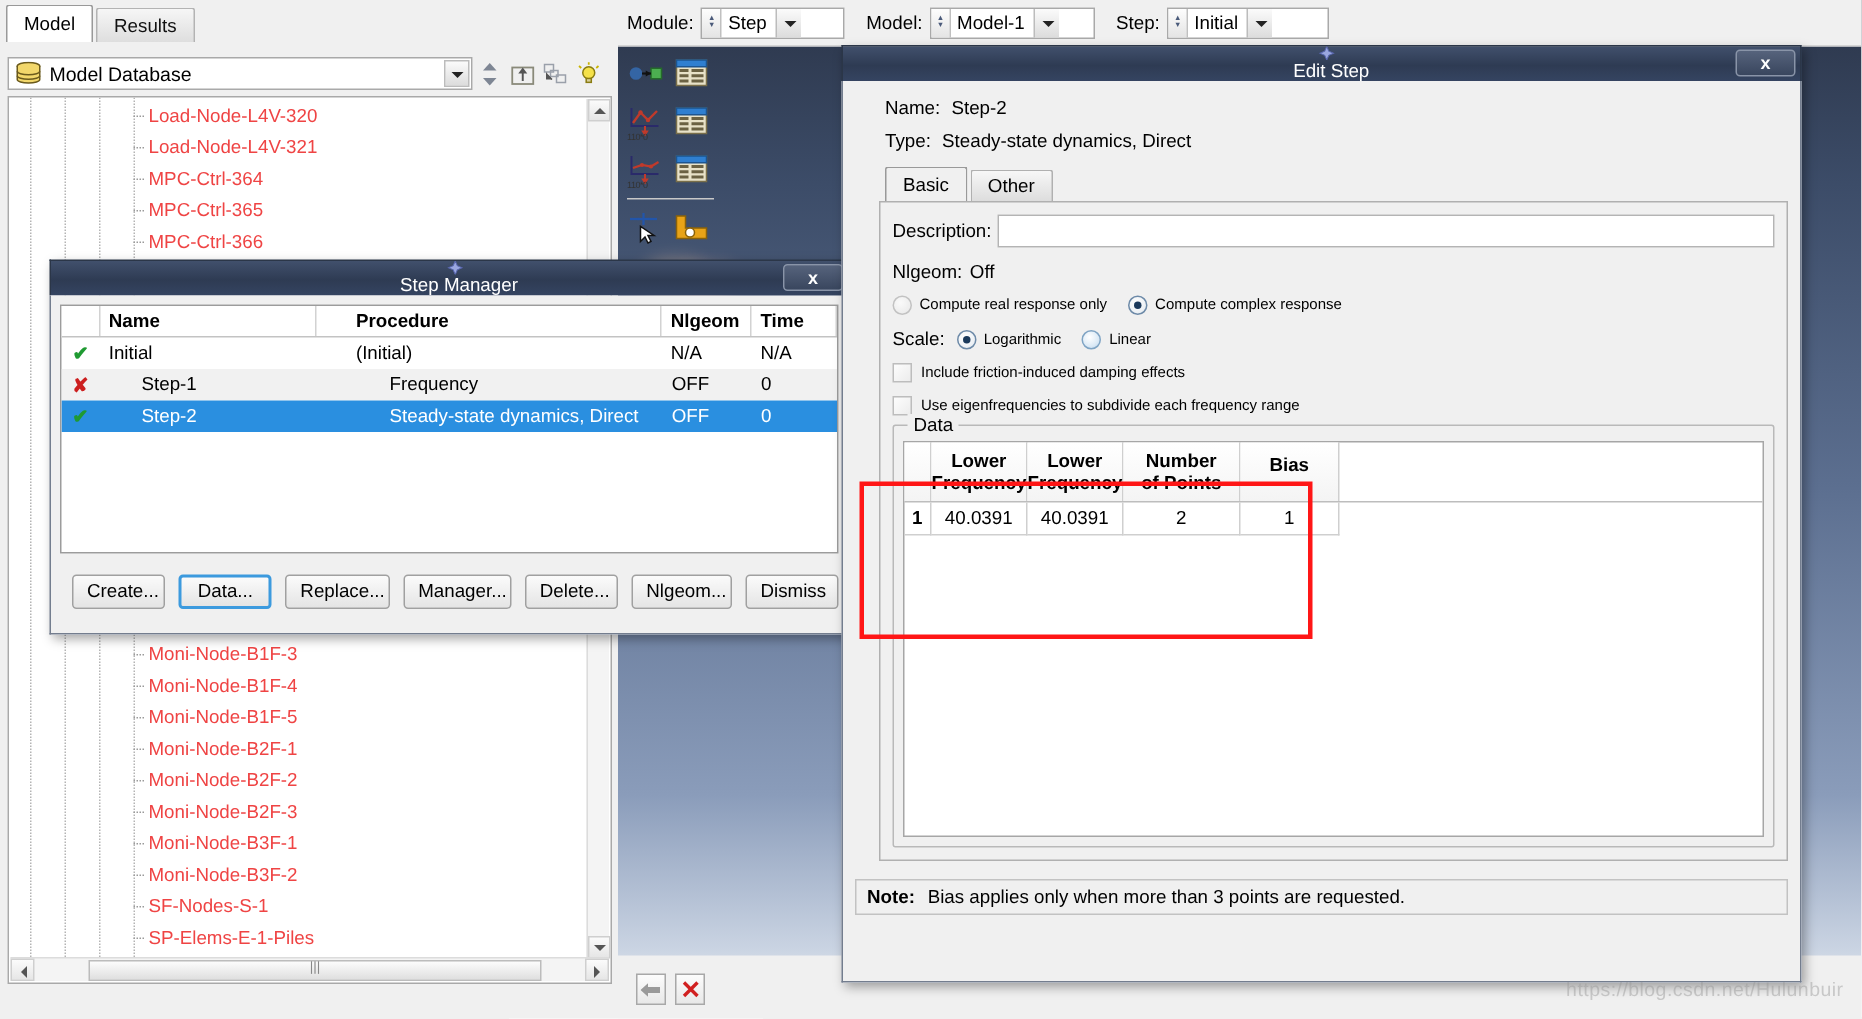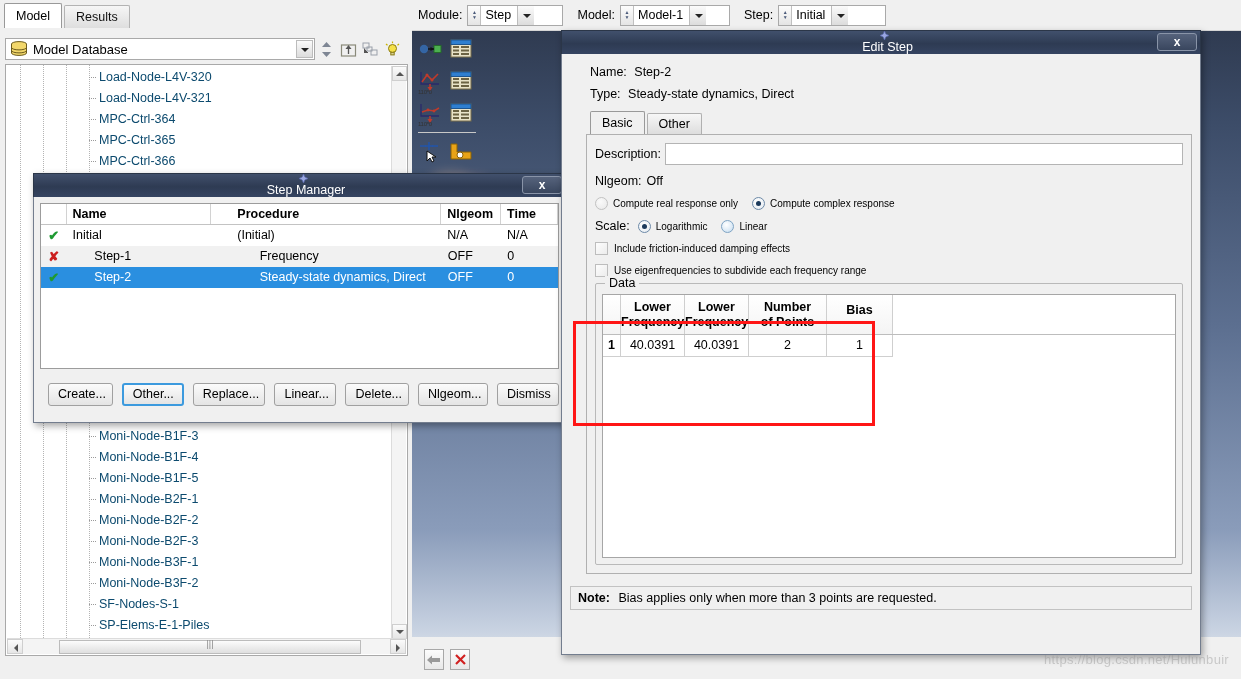--- a/index.html
+++ b/index.html
@@ -103,21 +103,21 @@
     height: 14px; background: linear-gradient(to bottom,#fcfcfc,#dfdfdf); border: 1px solid #bcbcbc;
     margin-left: 36px; width: 302px; position: relative;
   }
   .sb-thumb::after { content:"|||"; position:absolute; left:50%; top:-2px; transform:translateX(-50%); font-size:9px; color:#888; letter-spacing:0px; }
 
   .tree-items { position: absolute; left: 0; top: 0; right: 16px; bottom: 17px; }
   .tree-guides { position: absolute; left: 0; top: 0; bottom: 0; width: 100%; }
   .guide { position: absolute; top: 0; bottom: 0; width: 0; border-left: 1px dotted #b4b4b4; }
   .tree-item {
     position: absolute; height: 21px; line-height: 21px; font-size: 12.5px; white-space: nowrap;
-    padding-left: 10px; color: #0c4a6e;
+    padding-left: 10px; color: #ef4444;
   }
   .tree-item::before {
     content: ""; position: absolute; left: 0px; top: 10px; width: 7px; border-top: 1px dotted #9a9a9a;
   }
 
   
   .vtoolbar { position: absolute; left: 418px; top: 36px; width: 62px; }
   .vt-row { display: flex; gap: 4px; margin-bottom: 6px; align-items: center; }
   .vt-ico { width: 26px; height: 26px; position: relative; }
   .vt-sep { width: 58px; border-top: 1px solid #c8c8c8; margin: 2px 0 5px 0; }
@@ -519,23 +519,23 @@
               <div class="c-mark tick">✔</div>
               <div class="c-name" style="padding-left: 28px;">Step-2</div>
               <div class="c-proc" style="padding-left: 28px;">Steady-state dynamics, Direct</div>
               <div class="c-nlg" style="padding-left: 6px;">OFF</div>
               <div class="c-time" style="padding-left: 6px;">0</div>
             </div>
           </div>
       </div>
       <div class="sm-buttons" id="sm-buttons">
           <div class="btn">Create...</div>
-          <div class="btn focus">Other...</div>
+          <div class="btn focus">Data...</div>
           <div class="btn">Replace...</div>
-          <div class="btn">Linear...</div>
+          <div class="btn">Manager...</div>
           <div class="btn">Delete...</div>
           <div class="btn">Nlgeom...</div>
           <div class="btn">Dismiss</div>
         </div>
     </div>
   </div>
 
   <div class="dialog" id="edit-step">
     <div class="dlg-title">
       <svg width="13" height="13" viewBox="0 0 13 13">

